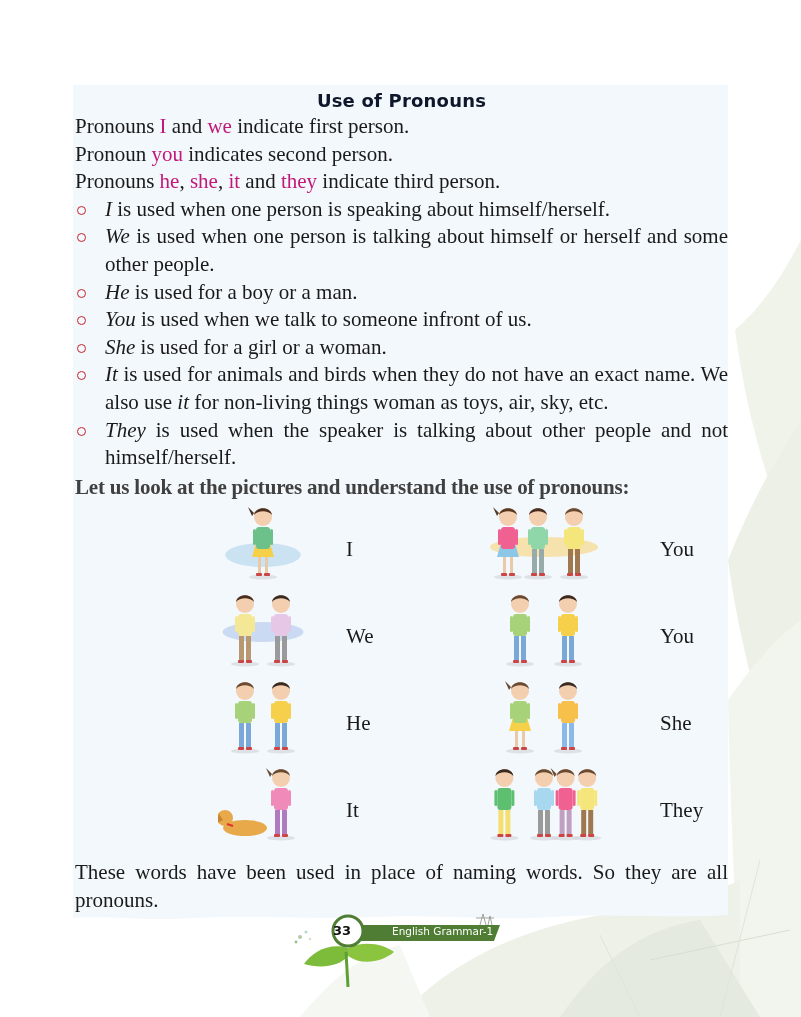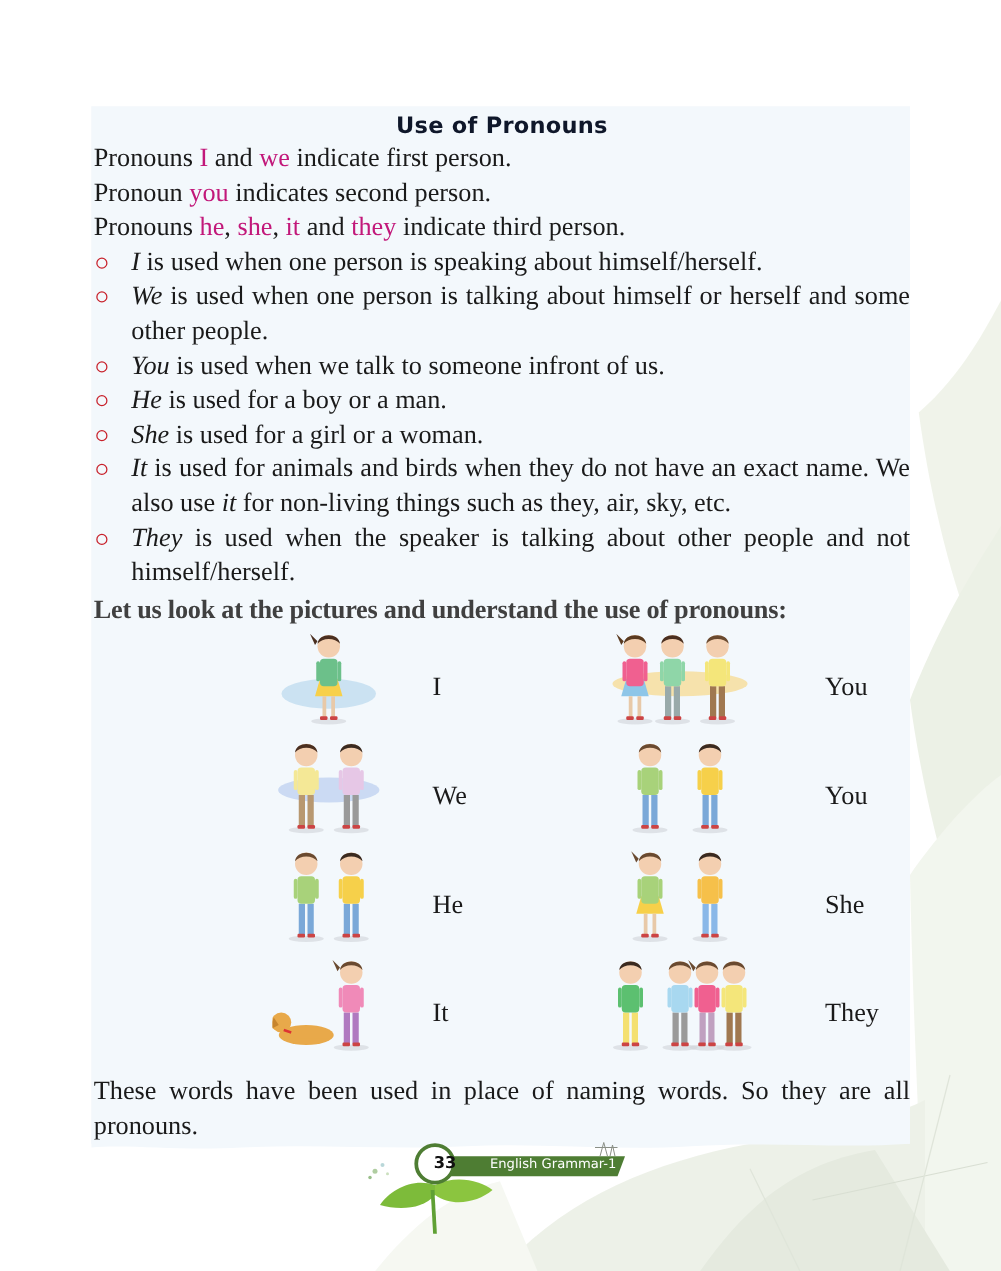--- a/index.html
+++ b/index.html
@@ -34,21 +34,21 @@
   .bullets li .bullet-icon {
     position:absolute; left:2px; top:10px; width:7px; height:7px; border:1.6px solid #c8202a; border-radius:50%;
   }
   .bullets li i { font-style:italic; }
   .red-heading { color:#404040; font-weight:bold; font-size:21px; line-height:30px; white-space:nowrap; letter-spacing:-0.2px; }
   .pic-grid { position:absolute; left:0; top:0; z-index:2; }
   .pic { position:absolute; }
   .pic-label { position:absolute; font-family:"Liberation Serif","DejaVu Serif",serif; font-size:21px; color:#1a1a1a; }
   .closing { position:absolute; left:75px; top:858px; width:653px; z-index:2; font-family:"Liberation Serif","DejaVu Serif",serif; font-size:21px; line-height:28px; color:#1a1a1a; text-align:justify; text-align-last:left; }
   .footer-badge { position:absolute; left:290px; top:912px; width:230px; height:90px; z-index:3; }
-  .page-num { position:absolute; left:333px; top:919px; width:32px; height:24px; font-family:"DejaVu Sans","Liberation Sans",sans-serif; font-weight:bold; font-size:13px; color:#111; text-align:right; line-height:24px; z-index:4; }
+  .page-num { position:absolute; left:333px; top:919px; width:32px; height:24px; font-family:"DejaVu Sans","Liberation Sans",sans-serif; font-weight:bold; font-size:13px; color:#111; text-align:left; line-height:24px; z-index:4; }
   .book-name { position:absolute; left:392px; top:925px; font-family:"DejaVu Sans","Liberation Sans",sans-serif; font-size:10.5px; color:#ffffff; z-index:4; white-space:nowrap; }
 </style>
 </head>
 <body>
 
 <svg class="bg-leaves" viewBox="0 0 801 1017">
   <g opacity="0.55">
     <path d="M735 330 C770 300 790 260 801 240 L801 560 C780 520 750 440 735 330Z" fill="#e4ead9"></path>
     <path d="M728 560 C760 480 790 440 801 420 L801 820 C770 760 740 650 728 560Z" fill="#dde5d2"></path>
     <path d="M728 700 C770 640 801 620 801 620 L801 1017 L740 1017 C735 900 730 800 728 700Z" fill="#e8eee0"></path>
@@ -72,24 +72,24 @@
 
   <div id="intro">
       <div class="line"><span>Pronouns </span><span class="pink">I</span><span> and </span><span class="pink">we</span><span> indicate first person.</span></div>
       <div class="line"><span>Pronoun </span><span class="pink">you</span><span> indicates second person.</span></div>
       <div class="line"><span>Pronouns </span><span class="pink">he</span><span>, </span><span class="pink">she</span><span>, </span><span class="pink">it</span><span> and </span><span class="pink">they</span><span> indicate third person.</span></div>
     </div>
 
   <ul class="bullets" id="bullets">
       <li><span class="bullet-icon"></span><i>I</i><span> is used when one person is speaking about himself/herself.</span></li>
       <li><span class="bullet-icon"></span><i>We</i><span> is used when one person is talking about himself or herself and some other people.</span></li>
+      <li><span class="bullet-icon"></span><i>He</i><span> is used for a boy or a man.</span></li>
       <li><span class="bullet-icon"></span><i>You</i><span> is used when we talk to someone infront of us.</span></li>
-      <li><span class="bullet-icon"></span><i>He</i><span> is used for a boy or a man.</span></li>
       <li><span class="bullet-icon"></span><i>She</i><span> is used for a girl or a woman.</span></li>
-      <li><span class="bullet-icon"></span><i>It</i><span> is used for animals and birds when they do not have an exact name. We also use </span><i>it</i><span> for non-living things such as they, air, sky, etc.</span></li>
+      <li><span class="bullet-icon"></span><i>It</i><span> is used for animals and birds when they do not have an exact name. We also use </span><i>it</i><span> for non-living things woman as toys, air, sky, etc.</span></li>
       <li><span class="bullet-icon"></span><i>They</i><span> is used when the speaker is talking about other people and not himself/herself.</span></li>
     </ul>
 
   <div class="red-heading">Let us look at the pictures and understand the use of pronouns:</div>
 </div>
 
 <div class="pic-grid" id="pic-grid">
     <svg class="pic" width="90" height="82" viewBox="0 0 90 82" style="left: 218px; top: 505px;">
       <ellipse cx="45" cy="50" rx="37.8" ry="12" fill="#b9d8ee" opacity="0.7"></ellipse>
       <g transform="translate(45,0)">

